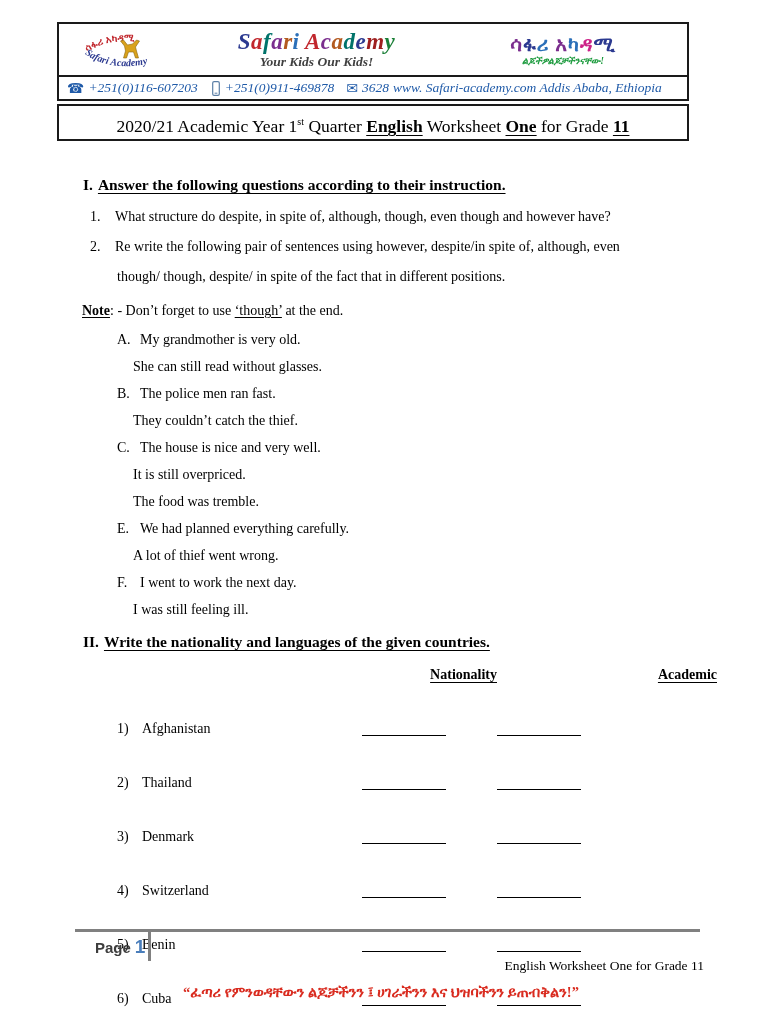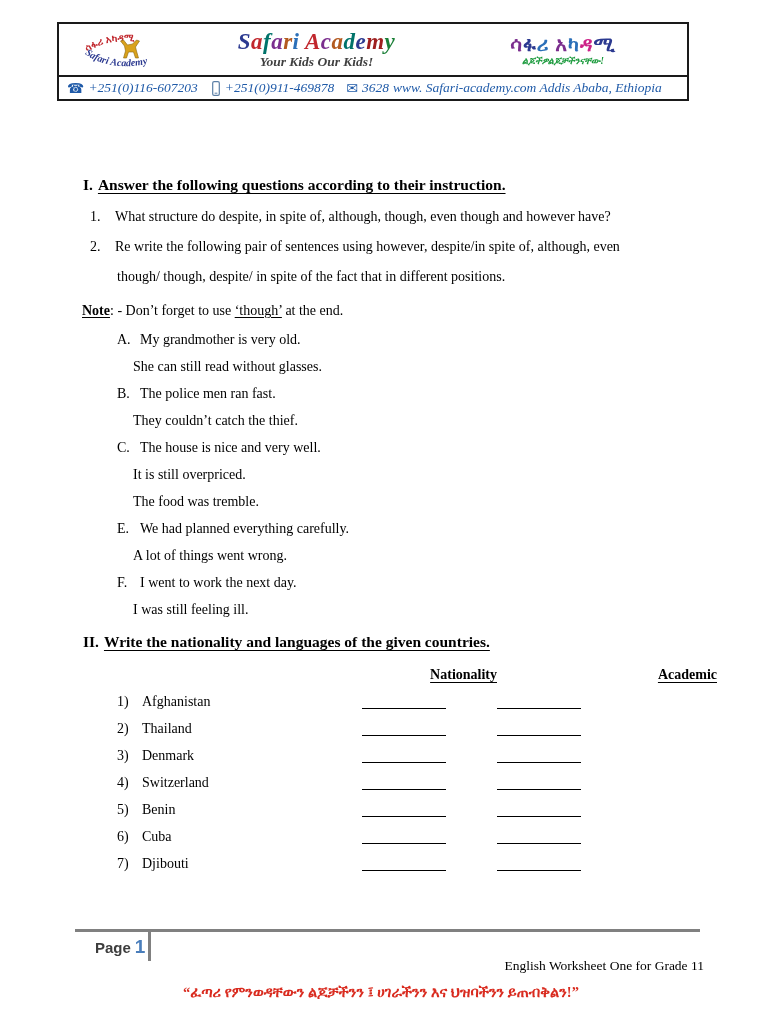--- a/index.html
+++ b/index.html
@@ -56,21 +56,21 @@
   .note-u { text-decoration:underline; text-underline-offset:2px; }
 
   .pair-l1 { line-height:27px; padding-left:60px; }
   .pair-l1 .letter { display:inline-block; width:23px; }
   .pair-l2 { line-height:27px; padding-left:76px; }
 
   .sec2-heading { margin-top:8px; }
 
   .tbl-header { display:grid; grid-template-columns:305px 135px auto; margin-top:8px; line-height:27px;text-align:right; }
   .col-lab { font-weight:bold; text-decoration:underline; text-underline-offset:3px; }
-  .tbl-row { display:grid; grid-template-columns:305px 135px auto; line-height:27px; height:27px; }
+  .tbl-row { display:grid; grid-template-columns:305px 135px auto; line-height:27px; height:27px;margin-top:27px; }
   .row-name { padding-left:60px; }
   .row-name .num { display:inline-block; width:25px; }
   .blank { display:inline-block; width:84px; height:20px; border-bottom:1.6px solid #000; }
 
   
   .footer-rule { position:absolute; left:75px; top:929px; width:625px; height:3px; background:#808080; }
   .footer-page { position:absolute; left:95px; top:936px; font-family:"Liberation Sans", sans-serif; font-weight:bold; font-size:15px; color:#3d3d3d; }
   .footer-pagenum { color:#4a7ebb; font-size:19px; margin-left:4px; }
   .footer-vbar { position:absolute; left:148px; top:932px; width:3px; height:29px; background:#808080; }
   .footer-quote { position:absolute; left:183px; top:935px; width:500px; color:#d92b1f; font-weight:bold; font-size:14.5px; line-height:18px;margin-top:48px; }
@@ -115,20 +115,23 @@
     <svg class="mobile-svg" viewBox="0 0 8 15">
       <rect x="0.7" y="0.7" width="6.6" height="13.6" rx="1.4" fill="none" stroke="#5b7fa6" stroke-width="1.2"></rect>
       <line x1="2.6" y1="12.2" x2="5.4" y2="12.2" stroke="#5b7fa6" stroke-width="1"></line>
     </svg>
     <span>+251(0)911-469878</span>
     <span class="c-icon" style="margin-left:8px">✉</span>
     <span>3628</span>
     <span> www. Safari-academy.com Addis Ababa, Ethiopia</span>
   </div>
 
+  <div class="title-box">
+    <span>2020/21 Academic Year 1</span><sup>st</sup><span> Quarter </span><span class="tb-b">English</span><span> Worksheet </span><span class="tb-b">One</span><span> for Grade </span><span class="tb-b">11</span>
+  </div>
 
   <div class="body">
 
     <div class="sec-heading">
       <span class="roman">I.</span><span class="txt">Answer the following questions according to their instruction.</span>
     </div>
 
     <div class="questions">
       <div class="q-line">
         <span class="num">1.</span><span>What structure do despite, in spite of, although, though, even though and however have?</span>
@@ -145,21 +148,21 @@
 
     <div>
       <div class="pair-l1"><span class="letter">A.</span><span>My grandmother is very old.</span></div>
       <div class="pair-l2">She can still read without glasses.</div>
       <div class="pair-l1"><span class="letter">B.</span><span>The police men ran fast.</span></div>
       <div class="pair-l2">They couldn’t catch the thief.</div>
       <div class="pair-l1"><span class="letter">C.</span><span>The house is nice and very well.</span></div>
       <div class="pair-l2">It is still overpriced.</div>
       <div class="pair-l2">The food was tremble.</div>
       <div class="pair-l1"><span class="letter">E.</span><span>We had planned everything carefully.</span></div>
-      <div class="pair-l2">A lot of things went wrong.</div>
+      <div class="pair-l2">A lot of thief went wrong.</div>
       <div class="pair-l1"><span class="letter">F.</span><span>I went to work the next day.</span></div>
       <div class="pair-l2">I was still feeling ill.</div>
     </div>
 
     <div class="sec-heading sec2-heading">
       <span class="roman">II.</span><span class="txt">Write the nationality and languages of the given countries.</span>
     </div>
 
     <div class="tbl-header">
       <span></span>

